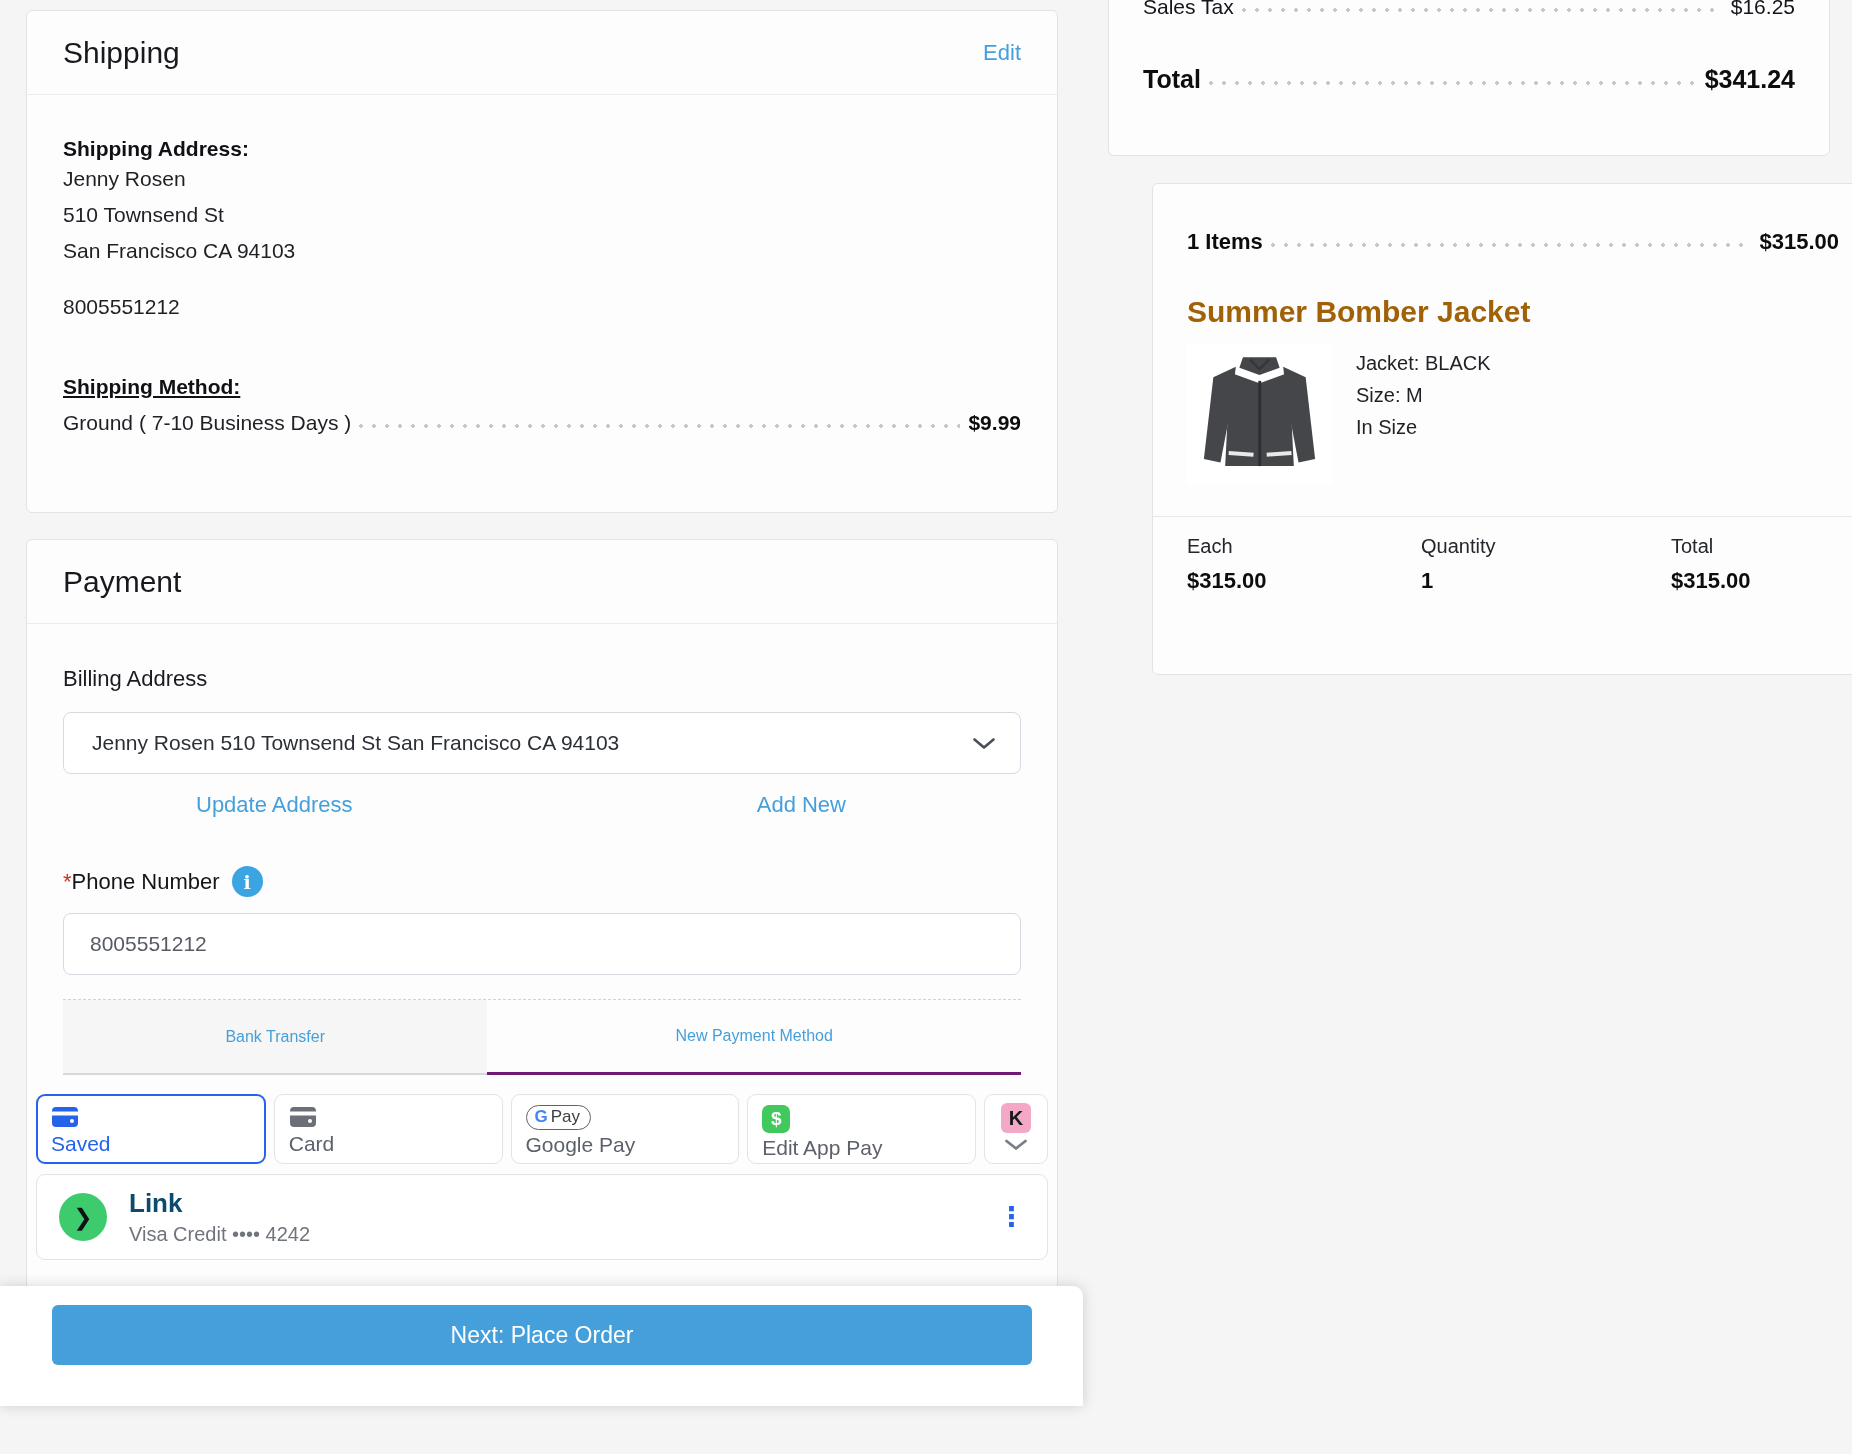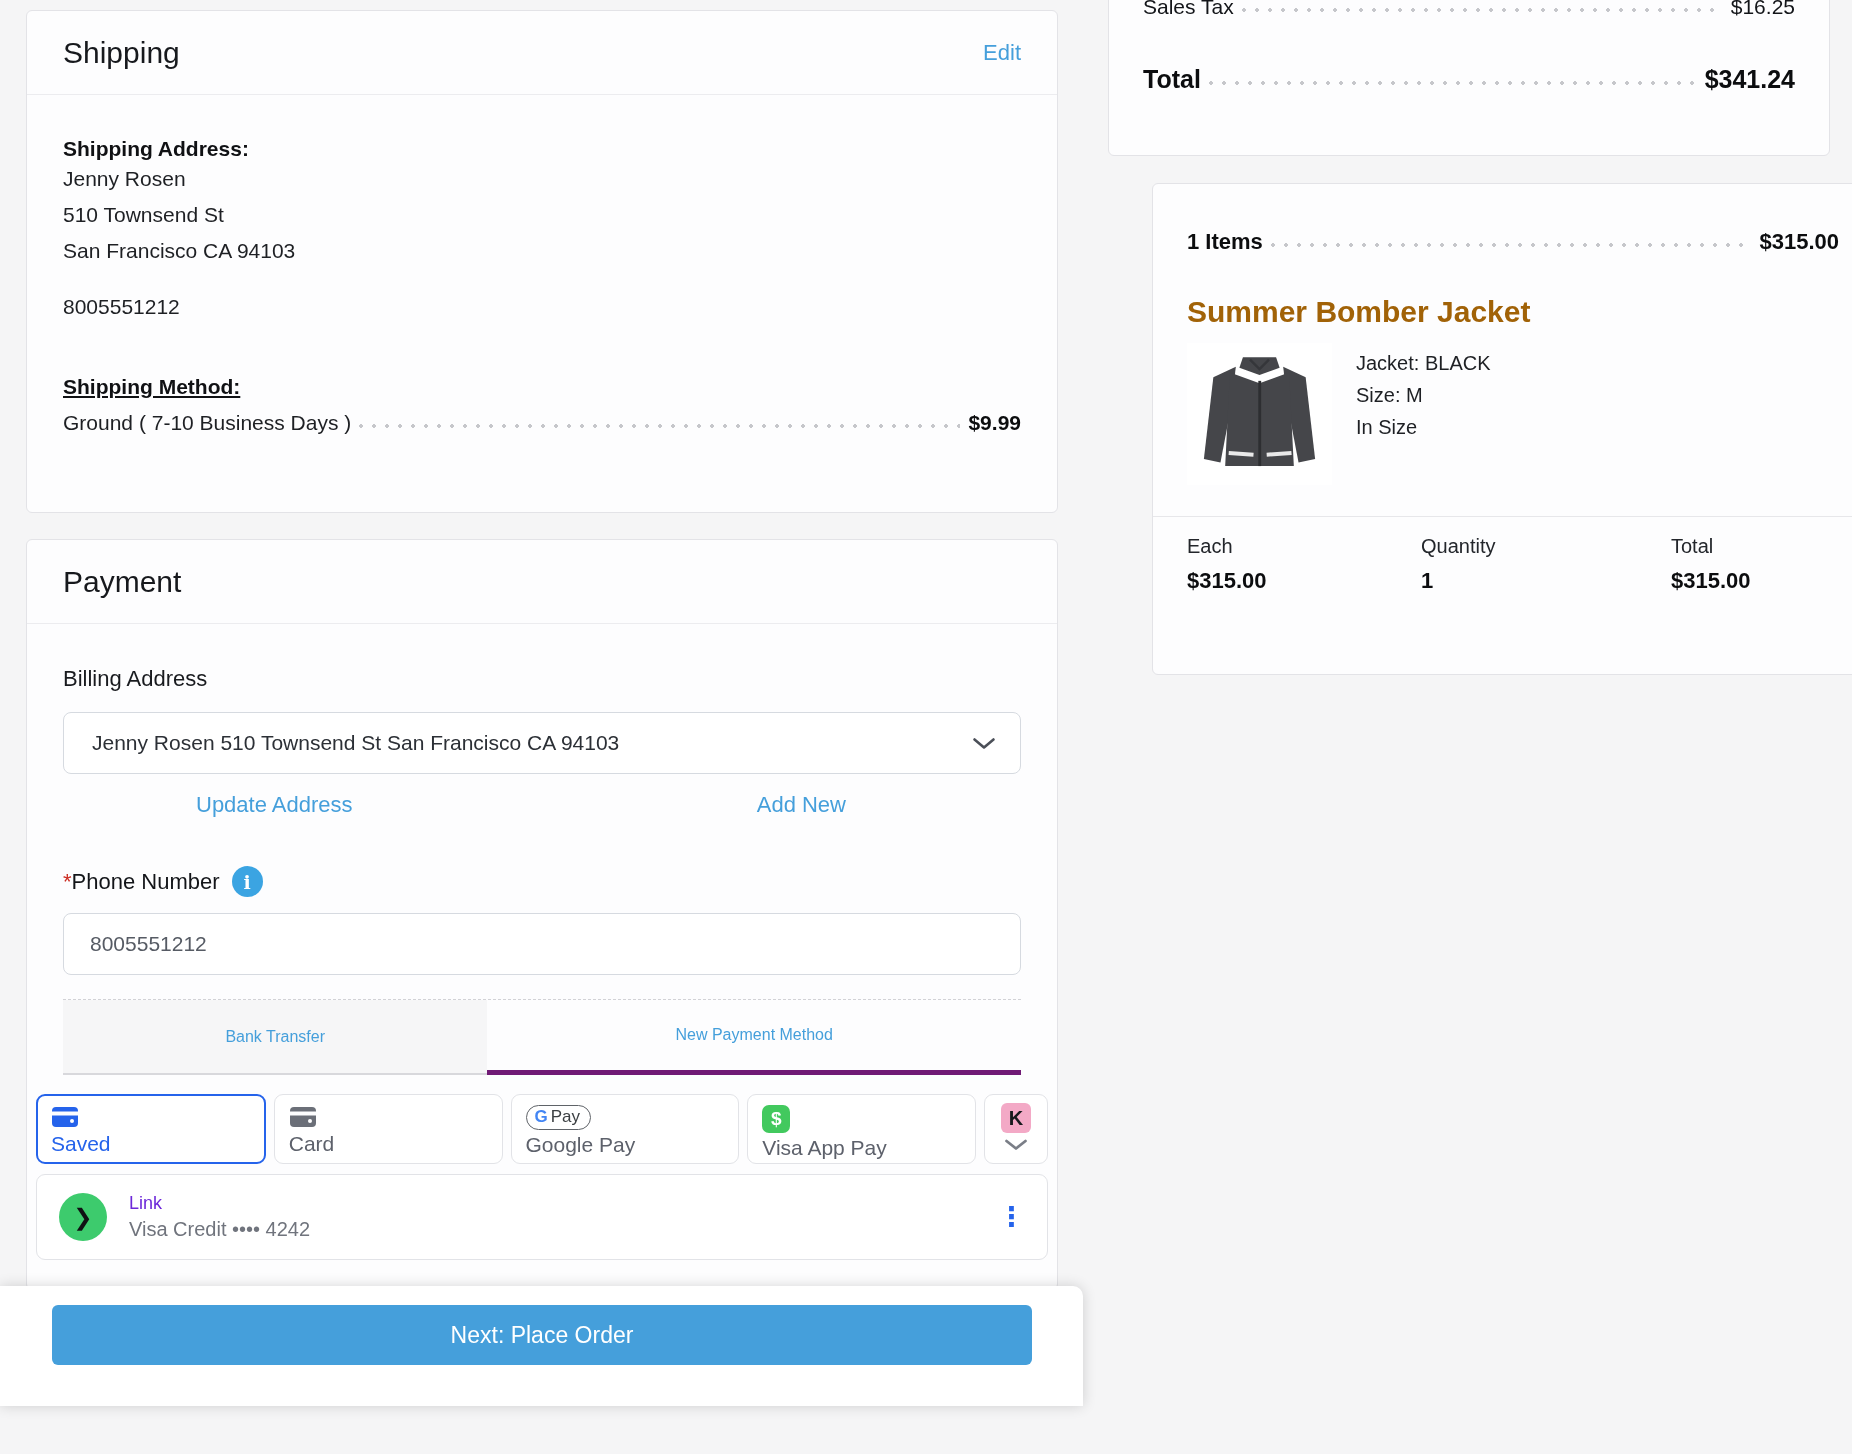--- a/index.html
+++ b/index.html
@@ -62,21 +62,21 @@
     background:#fff; border:1px solid #d6dae0; border-radius:8px;
     padding:0 26px; font-size:21px; color:#565b64;
     font-family:"Liberation Sans",sans-serif; outline:none;
   }
   .tabs { display:flex; margin-top:24px; border-top:1px dashed #d2d2d6; }
   .tab {
     height:75px; display:flex; align-items:center; justify-content:center;
     font-size:16px; color:#459fdb; cursor:pointer;
   }
   .tab-inactive { flex:0 0 44.3%; background:#f6f6f7; border-bottom:2px solid #d8d8dc; }
-  .tab-active { flex:1; background:#fdfdfe; border-bottom:5px solid #701a75; }
+  .tab-active { flex:1; background:#fdfdfe; border-bottom:3px solid #701a75; }
   .pay-wide { padding:0 9px; }
   .tiles { display:flex; gap:8px; margin-top:19px; }
   .tile {
     flex:1; height:70px; background:#fff; border:1px solid #e2e3e7; border-radius:9px;
     padding:10px 0 0 14px; cursor:pointer;
   }
   .tile-selected { border:2px solid #2563eb; padding:9px 0 0 13px; }
   .tile-label { font-size:21px; color:#5d616b; margin-top:3px; }
   .tile-selected .tile-label { color:#2563eb; }
   .tile-k { flex:0 0 64px; padding:8px 0 0 0; text-align:center; }
@@ -103,21 +103,21 @@
     margin-top:10px; height:86px; background:#fff;
     border:1px solid #e2e3e7; border-radius:9px;
     display:flex; align-items:center; padding:0 22px;
   }
   .link-logo {
     width:48px; height:48px; border-radius:50%; background:#3dcb6d;
     color:#101114; font-size:23px; font-weight:700;
     display:flex; align-items:center; justify-content:center;
   }
   .saved-texts { margin-left:22px; }
-  .saved-name { font-size:18px; font-weight:400; color:#6d28d9; }
+  .saved-name { font-size:26px; font-weight:700; color:#0c4a6e; }
   .saved-detail { font-size:20px; color:#70747d; margin-top:4px; }
   .kebab {
     margin-left:auto; color:#2563eb; font-size:27px; font-weight:700;
     cursor:pointer; line-height:1;
   }
   
   .summary-card { left:1108px; top:-80px; width:722px; height:236px; padding:0 34px; }
   .tax-row { margin-top:74px; font-size:21px; color:#131519; }
   .total-row { margin-top:46px; font-size:25px; font-weight:700; color:#0c0d0f; }
   .items-card { left:1152px; top:183px; width:722px; height:492px; padding:0 34px; }
@@ -226,21 +226,21 @@
         <div class="tile">
           <span class="gpay-pill">
             <span class="gpay-g">G</span>
             <span class="gpay-pay">Pay</span>
           </span>
           <div class="tile-label">Google Pay</div>
         </div>
 
         <div class="tile">
           <div class="cash-icon">$</div>
-          <div class="tile-label">Visa App Pay</div>
+          <div class="tile-label">Edit App Pay</div>
         </div>
 
         <div class="tile tile-k">
           <span class="klarna-icon">K</span>
           <div class="k-chevron">
             <svg width="24" height="12" viewBox="0 0 24 12">
                 <path d="M2.5 2 L12 9.5 L21.5 2" fill="none" stroke="#7a7e87" stroke-width="2.8" stroke-linecap="round" stroke-linejoin="round"></path>
               </svg>
           </div>
         </div>

